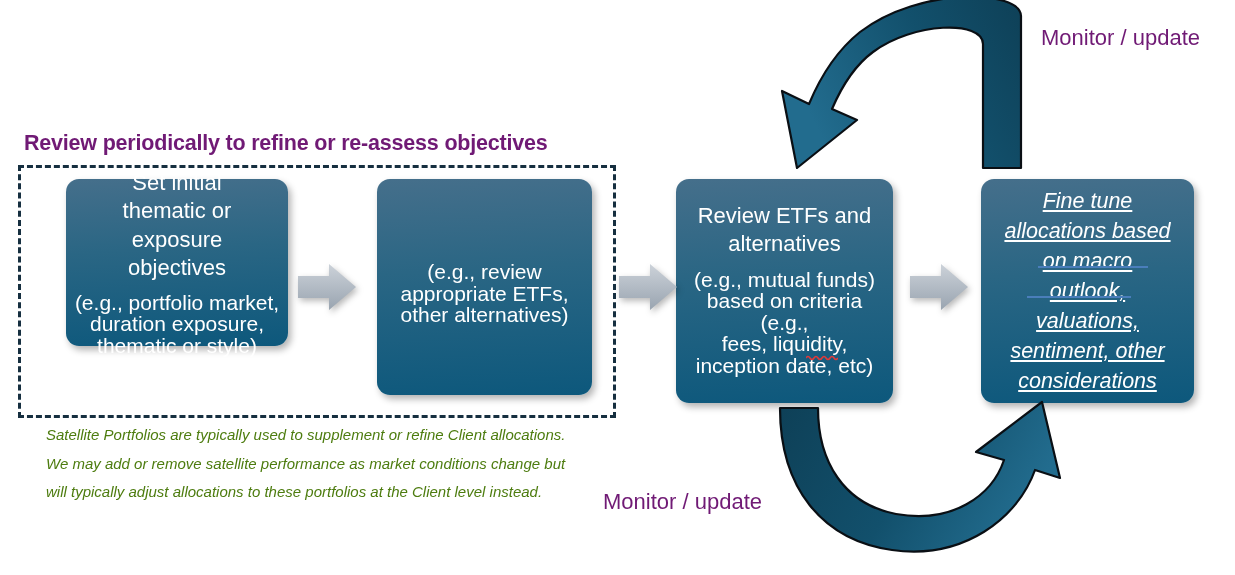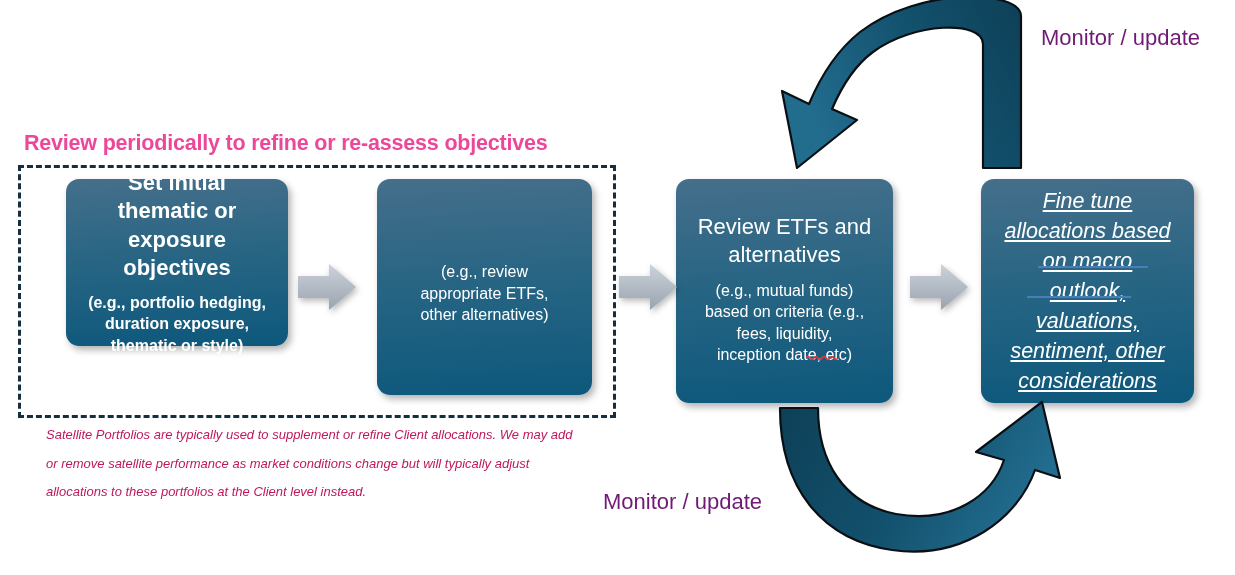--- a/index.html
+++ b/index.html
@@ -20,21 +20,21 @@
     overflow: hidden;
   }
 
   
   .section-heading {
     position: absolute;
     left: 24px;
     top: 131px;
     font-size: 21.5px;
     font-weight: bold;
-    color: #ec4899;
+    color: #701a75;
     letter-spacing: -0.2px;
     white-space: nowrap;
   }
 
   
   .dashed-region {
     position: absolute;
     left: 18px;
     top: 165px;
     width: 598px;
@@ -59,28 +59,28 @@
     box-sizing: border-box;
     padding: 6px 8px;
   }
   .proc-title {
     font-size: 22px;
     line-height: 28.5px;
     color: #ffffff;
     white-space: pre-line;
   }
   .proc-sub {
-    font-size: 16px;
+    font-size: 21px;
     line-height: 21.5px;
     color: #ffffff;
     white-space: pre-line;
     margin-top: 7px;
   }
   
-  #box-1 { left: 66px;  top: 179px; width: 222px; height: 167px; font-weight: bold; }
+  #box-1 { left: 66px;  top: 179px; width: 222px; height: 167px; }
   #box-2 { left: 377px; top: 179px; width: 215px; height: 216px; }
   #box-3 { left: 676px; top: 179px; width: 217px; height: 224px; }
   #box-4 { left: 981px; top: 179px; width: 213px; height: 224px; }
 
   #box-1 .proc-sub { margin-top: 9px; }
   #box-2 .proc-title { margin-top: -2px; }
   #box-2 .proc-sub { margin-top: 13px; }
   #box-3 .proc-title { margin-top: -4px; }
   #box-3 .proc-sub { margin-top: 10px; }
 
@@ -127,42 +127,42 @@
   }
   #monitor-label-top    { left: 1041px; top: 25px; }
   #monitor-label-bottom { left: 603px;  top: 489px; }
 
   
   .caption {
     position: absolute;
     left: 46px;
     top: 421px;
     width: 540px;
-    font-size: 13px;
+    font-size: 15px;
     line-height: 28.5px;
     font-style: italic;
-    color: #be185d;
+    color: #4d7c0f;
     white-space: pre-line;
   }
 </style>
 </head>
 <body>
 
 <div id="canvas">
 
   <div class="section-heading">Review periodically to refine or re-assess objectives</div>
 
   <div class="dashed-region"></div>
 
   <div class="proc-box" id="box-1">
     <div class="proc-title">Set initial
 thematic or
 exposure
 objectives</div>
-    <div class="proc-sub">(e.g., portfolio hedging,
+    <div class="proc-sub">(e.g., portfolio market,
 duration exposure,
 thematic or style)</div>
   </div>
 
   <div class="proc-box" id="box-2">
     <div class="proc-sub">(e.g., review
 appropriate ETFs,
 other alternatives)</div>
   </div>
 

